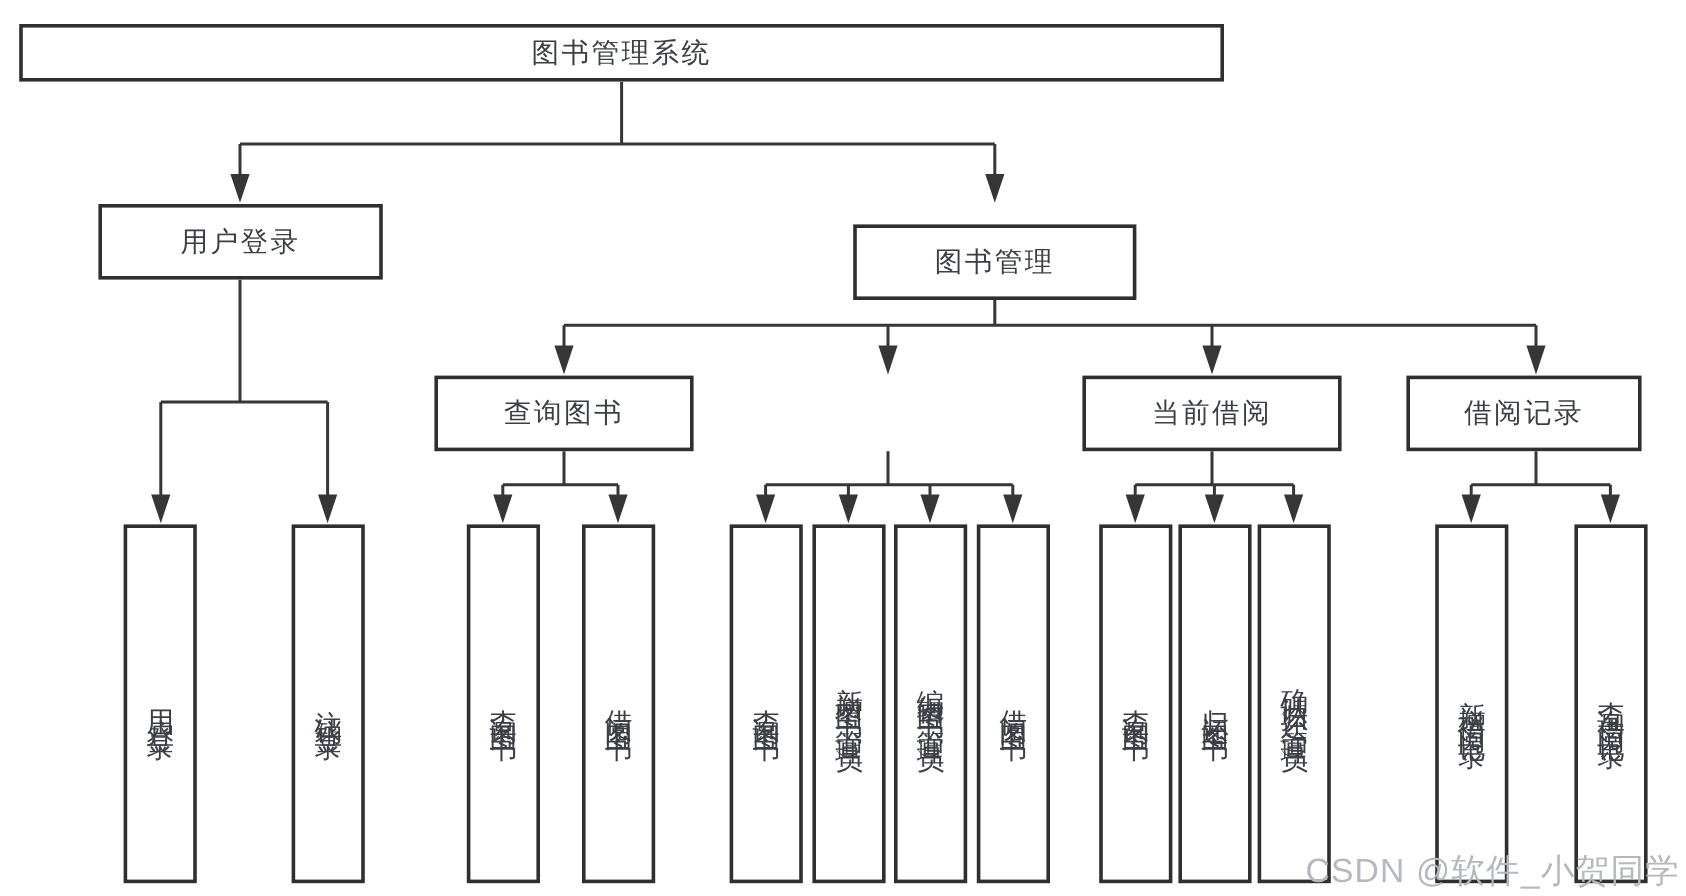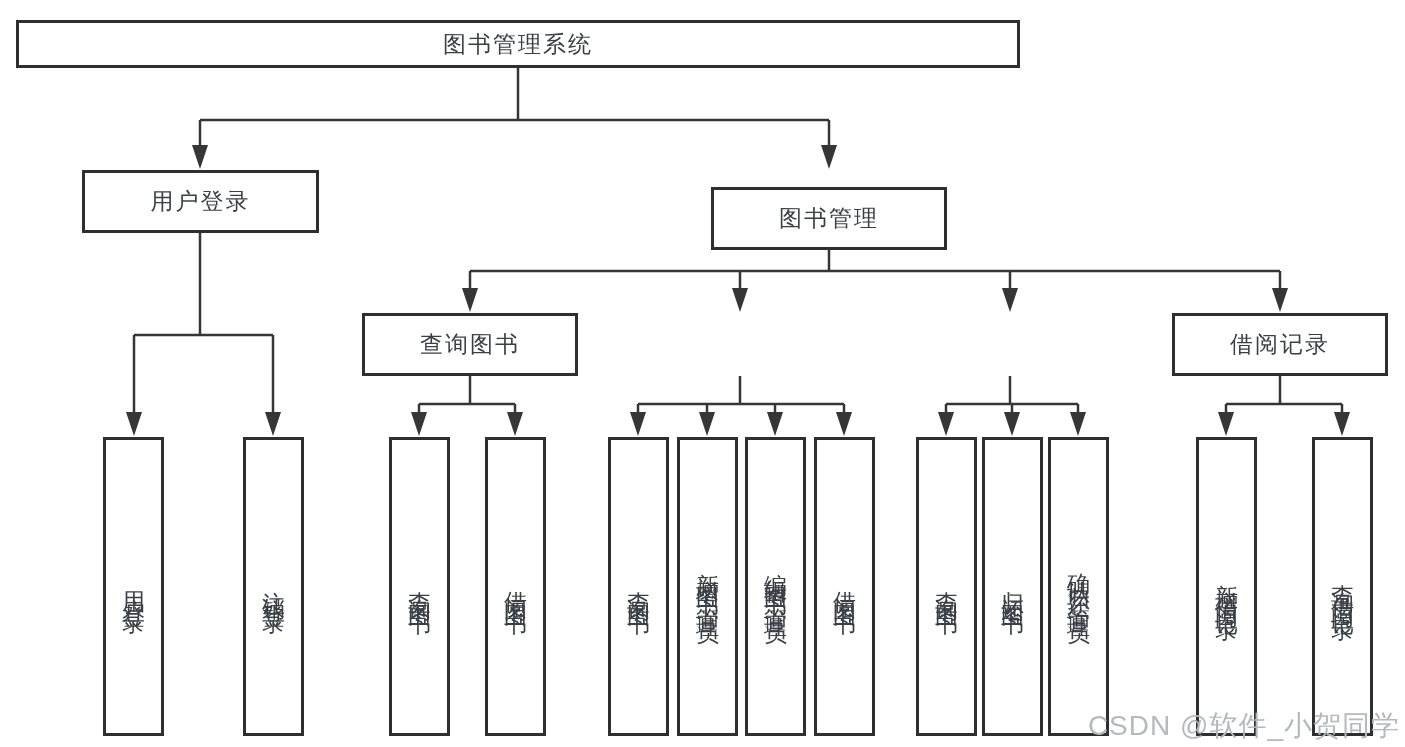--- a/index.html
+++ b/index.html
@@ -111,21 +111,22 @@
       <polygon points="1334,412 1350,412 1342,436"></polygon>
     </g>
   </svg>
 
   <div class="box" style="left:16px;top:20px;width:1004px;height:48px">图书管理系统</div>
 
   <div class="box" style="left:82px;top:170px;width:237px;height:63px">用户登录</div>
   <div class="box" style="left:711px;top:187px;width:236px;height:63px">图书管理</div>
 
   <div class="box" style="left:362px;top:313px;width:216px;height:63px">查询图书</div>
-  <div class="box" style="left:1172px;top:313px;width:216px;height:63px">借阅记录</div>
+  <div class="box" style="left:902px;top:313px;width:216px;height:63px">当前借阅</div>
+  <div class="box" style="left:1172px;top:313px;width:196px;height:63px">借阅记录</div>
 
   <div class="box leaf" style="left:103px;top:437px;width:61px;height:299px">用户登录</div>
   <div class="box leaf" style="left:243px;top:437px;width:61px;height:299px">注销登录</div>
 
   <div class="box leaf" style="left:389px;top:437px;width:61px;height:299px">查询图书</div>
   <div class="box leaf" style="left:485px;top:437px;width:61px;height:299px">借阅图书</div>
 
   <div class="box leaf" style="left:608px;top:437px;width:61px;height:299px">查询图书</div>
   <div class="box leaf" style="left:677px;top:437px;width:61px;height:299px">新增图书（管理员）</div>
   <div class="box leaf" style="left:745px;top:437px;width:61px;height:299px">编辑图书（管理员）</div>

